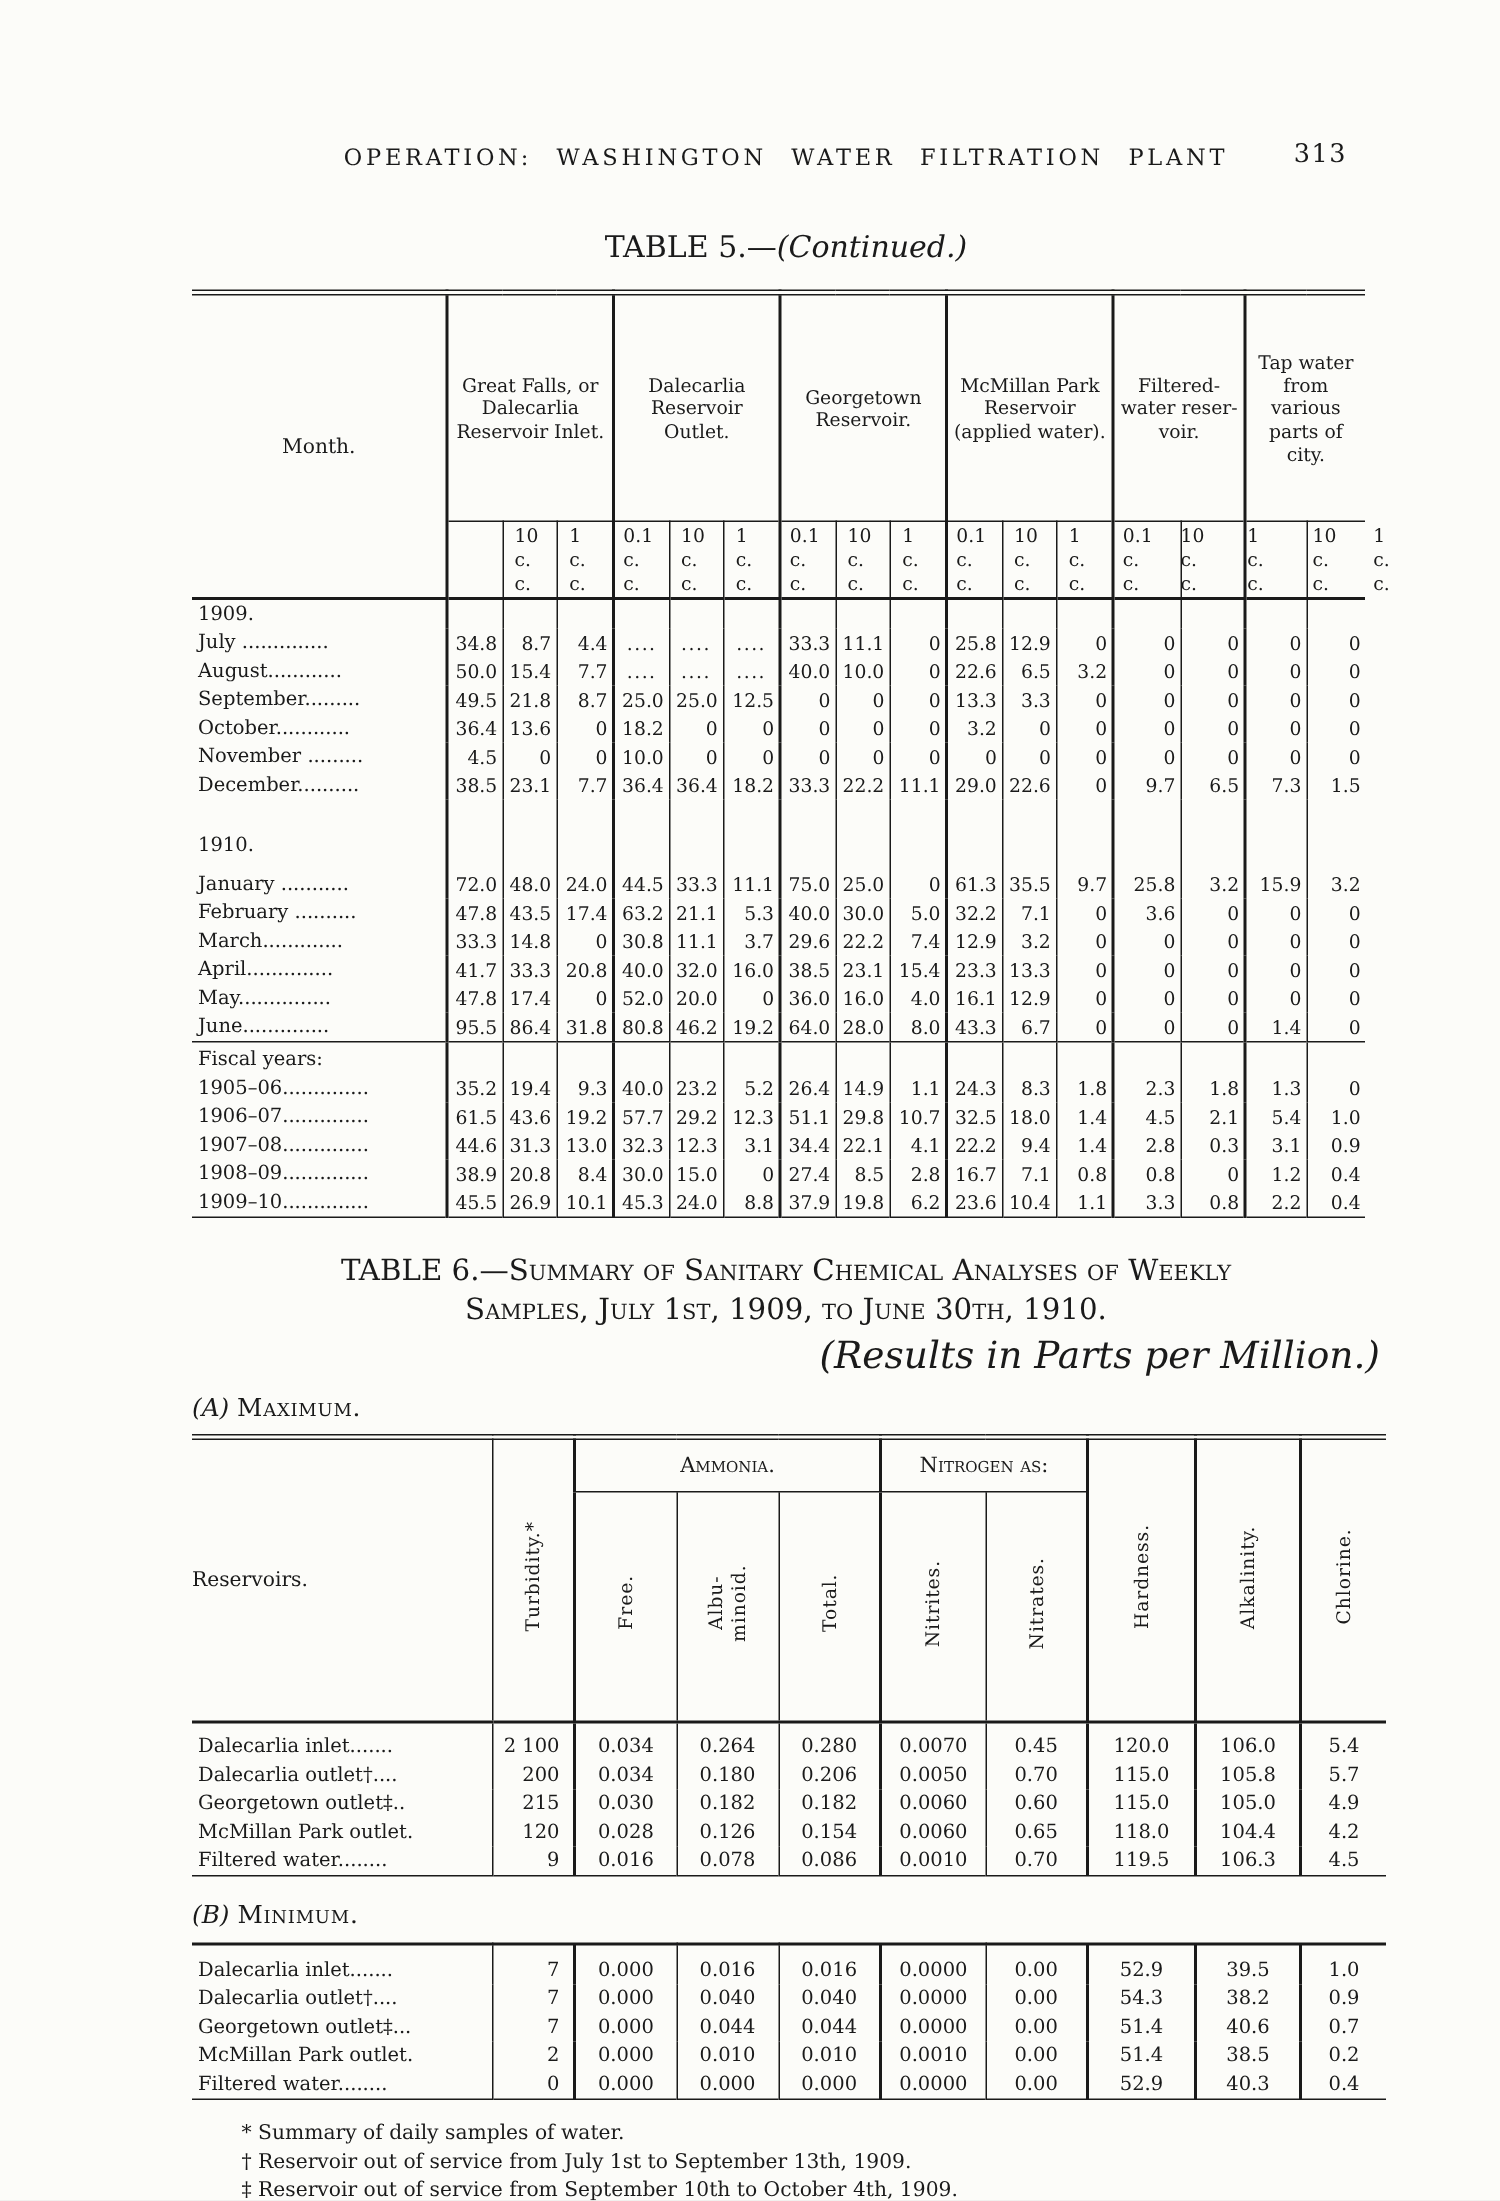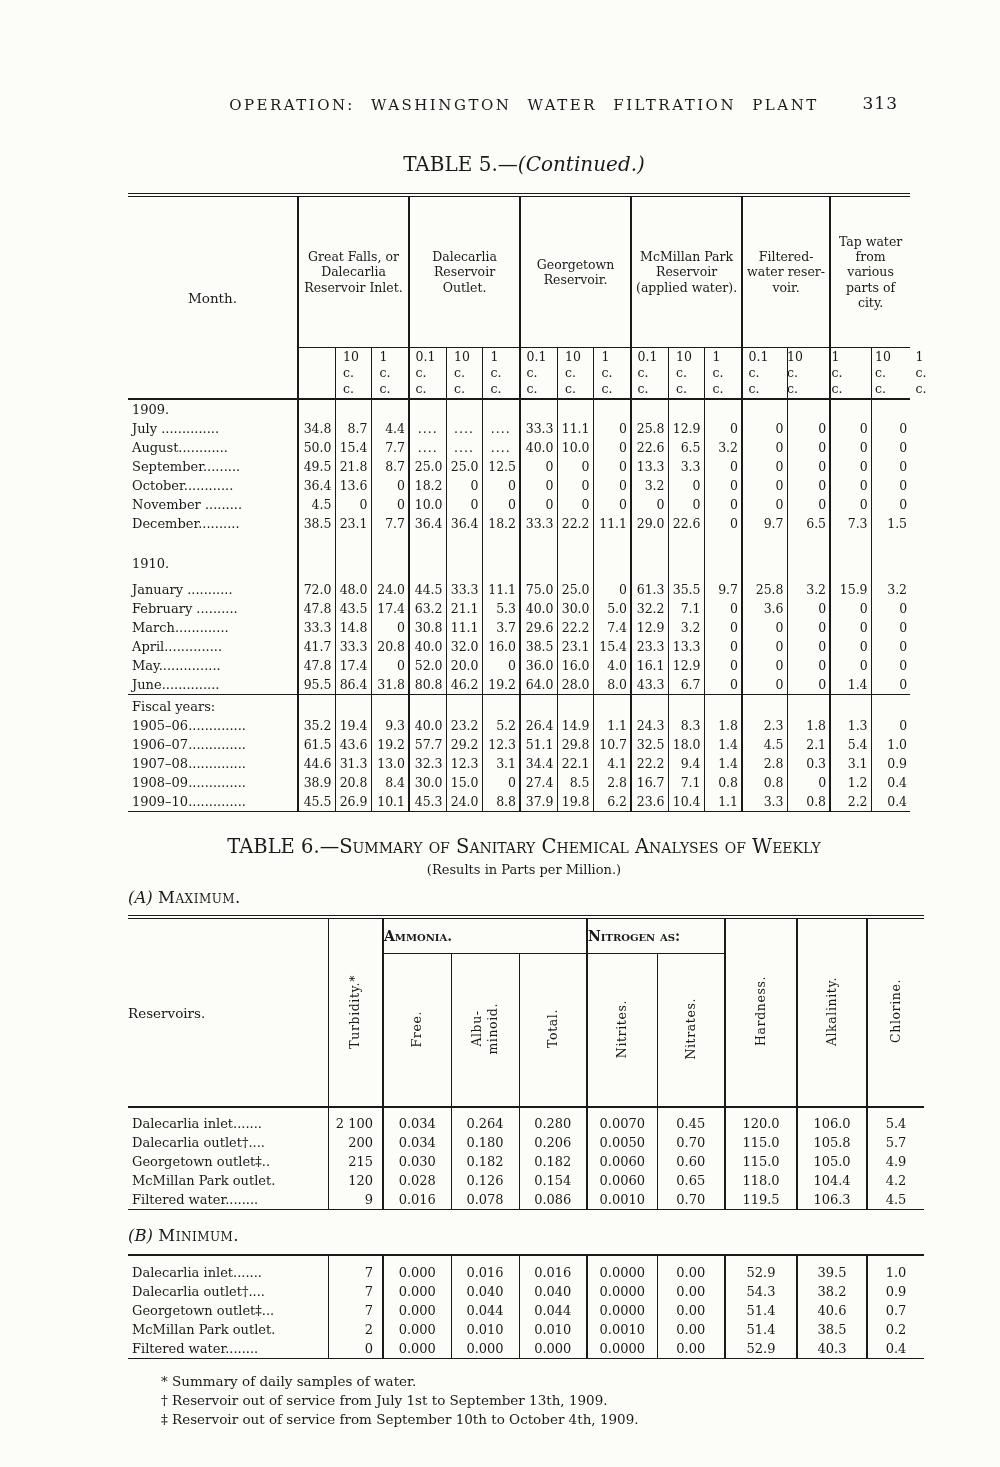--- a/index.html
+++ b/index.html
@@ -38,35 +38,35 @@
   .t5 td.month{padding-left:4px;font-size:13px;}
   .t5 td.num{text-align:right;padding-right:3px;}
   .t5 td.dots{text-align:center;letter-spacing:1px;padding-right:0;}
   .t5 tr.gap td{padding-top:14px;height:33px;}
   .t5 tr.divider td{border-top:1px solid #1a1a1a;padding-top:2px;}
   .t5 tr.label-row td.month{font-size:13px;}
 
   
   .t6-title{margin-top:22px;text-align:center;font-size:19.5px;line-height:1.35;}
   .sc{font-variant:small-caps;}
-  .t6-paren{text-align:center;font-size:13px;margin-top:2px;}
+  .t6-paren{text-align:right;font-size:25px;margin-top:2px;font-style:italic;}
   .ab-label{margin-top:11px;font-size:16.5px;}
   .ab-label .it{font-style:italic;}
   .ab-label .sc{font-variant:small-caps;letter-spacing:0.5px;}
 
   
   .t6{width:796px;font-size:13px;}
   .t6a{margin-top:8px;border-top:4px double #1a1a1a;border-bottom:1px solid #1a1a1a;}
   .t6b{margin-top:9px;border-top:2px solid #1a1a1a;border-bottom:1px solid #1a1a1a;}
   .t6 .resv{text-align:left;font-size:13.5px;vertical-align:middle;}
   .t6 .rot{vertical-align:middle;text-align:center;height:152px;}
   .vert{display:inline-block;writing-mode:vertical-rl;transform:rotate(180deg);
     white-space:pre-line;font-size:12.5px;letter-spacing:0.6px;line-height:1.25;}
-  .t6 .grpcell{text-align:left;font-variant:small-caps;font-size:14px;height:34px;
-    vertical-align:middle;border-bottom:1px solid #1a1a1a;font-weight:bold;}
+  .t6 .grpcell{text-align:center;font-variant:small-caps;font-size:14px;height:34px;
+    vertical-align:middle;border-bottom:1px solid #1a1a1a;}
   .t6 thead .gb,.t6 thead .sb{border-left-color:#1a1a1a;}
   .t6 tbody tr:first-child td{border-top:2px solid #1a1a1a;padding-top:6px;}
   .t6 td{height:19px;line-height:19px;white-space:nowrap;}
   .t6 td.t6label{padding-left:4px;font-size:13px;margin-left:12px;}
   .t6 td.t6num{text-align:center;}
   .t6 td.turb{text-align:right;padding-right:9px;}
   .t6b tbody tr:first-child td{border-top:none;padding-top:7px;}
 
   
   .footnotes{margin-top:13px;padding-left:33px;font-size:13.5px;line-height:19px;}
@@ -562,20 +562,21 @@
             <td class="num gb">3.3</td>
             <td class="num sb">0.8</td>
             <td class="num gb">2.2</td>
             <td class="num sb">0.4</td>
           </tr>
         </tbody>
   </table>
 
   <div class="t6-title">
     <span>TABLE 6.—</span><span class="sc">Summary of Sanitary Chemical Analyses of Weekly</span><br>
+    <span class="sc">Samples, July 1st, 1909, to June 30th, 1910.</span>
   </div>
   <div class="t6-paren">(Results in Parts per Million.)</div>
 
   <div class="ab-label">
     <span class="it">(A)</span>
     <span class="sc">Maximum.</span>
   </div>
 
   <table class="t6 t6a">
     <colgroup>

